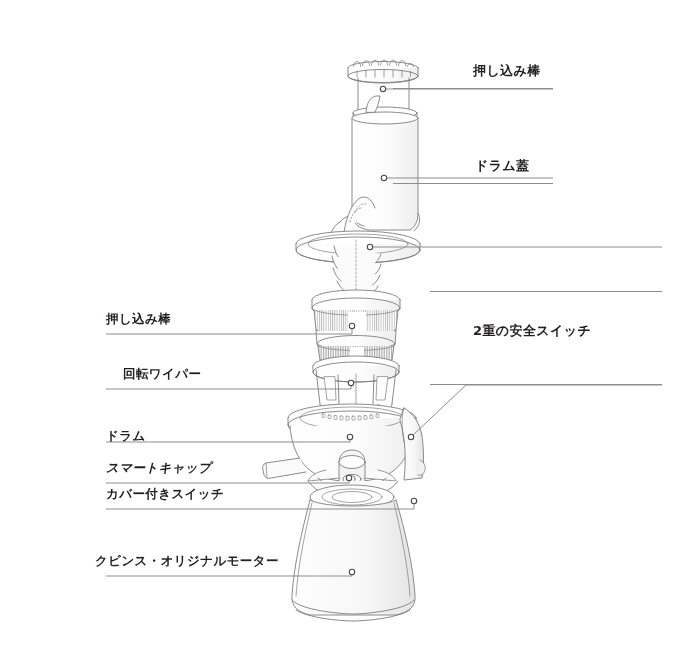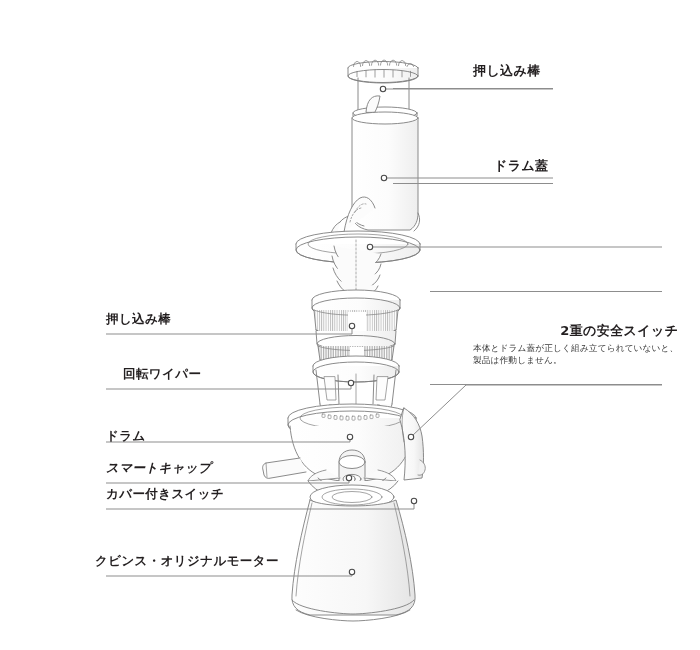--- a/index.html
+++ b/index.html
@@ -8,21 +8,20 @@
     font-family:"DejaVu Sans","Liberation Sans",sans-serif;
     position:relative;overflow:hidden;
   }
   #stage{position:absolute;left:0;top:0;width:700px;height:650px;}
   .layer{position:absolute;left:0;top:0;width:700px;height:650px;}
 
   .lbl{position:absolute;white-space:nowrap;}
   .lbl .title{
     font-weight:bold;color:#231f20;
     letter-spacing:0.4px;
-    text-align:right;
   }
   .t12{font-size:12.5px;line-height:15px;}
   .t13{font-size:13px;line-height:16px;}
   .desc{
     font-size:8.7px;line-height:12.2px;color:#3a3a3a;
     font-weight:normal;letter-spacing:0.1px;margin-top:3px;
   }
   .uline{
     position:absolute;height:0;border-top:1px solid #8d8d8d;
   }
@@ -296,29 +295,27 @@
       <circle cx="349" cy="478" r="2.7"></circle>
       <circle cx="414" cy="501" r="2.7"></circle>
       <circle cx="352" cy="572" r="2.7"></circle>
     </g>
   </svg>
 
   <div class="lbl" style="left:473px;top:63px;">
     <div class="title t13">押し込み棒</div>
   </div>
 
-  <div class="lbl" style="left:494px;top:158px;">
+  <div class="lbl" style="left:475px;top:158px;">
     <div class="title t13">ドラム蓋</div>
   </div>
 
 
   <div class="lbl" style="left:473px;top:323px;">
     <div class="title t13">2重の安全スイッチ</div>
-    <div class="desc" style="white-space:pre;">本体とドラム蓋が正しく組み立てられていないと、
-製品は作動しません。</div>
   </div>
 
   <div class="uline" style="left:393px;top:88px;width:160px;"></div>
   <div class="uline" style="left:393px;top:183px;width:160px;"></div>
   <div class="uline" style="left:430px;top:291px;width:232px;"></div>
   <div class="uline" style="left:430px;top:384px;width:232px;"></div>
 
   <div class="lbl" style="left:106px;top:311px;">
     <div class="title t12">押し込み棒</div>
   </div>

